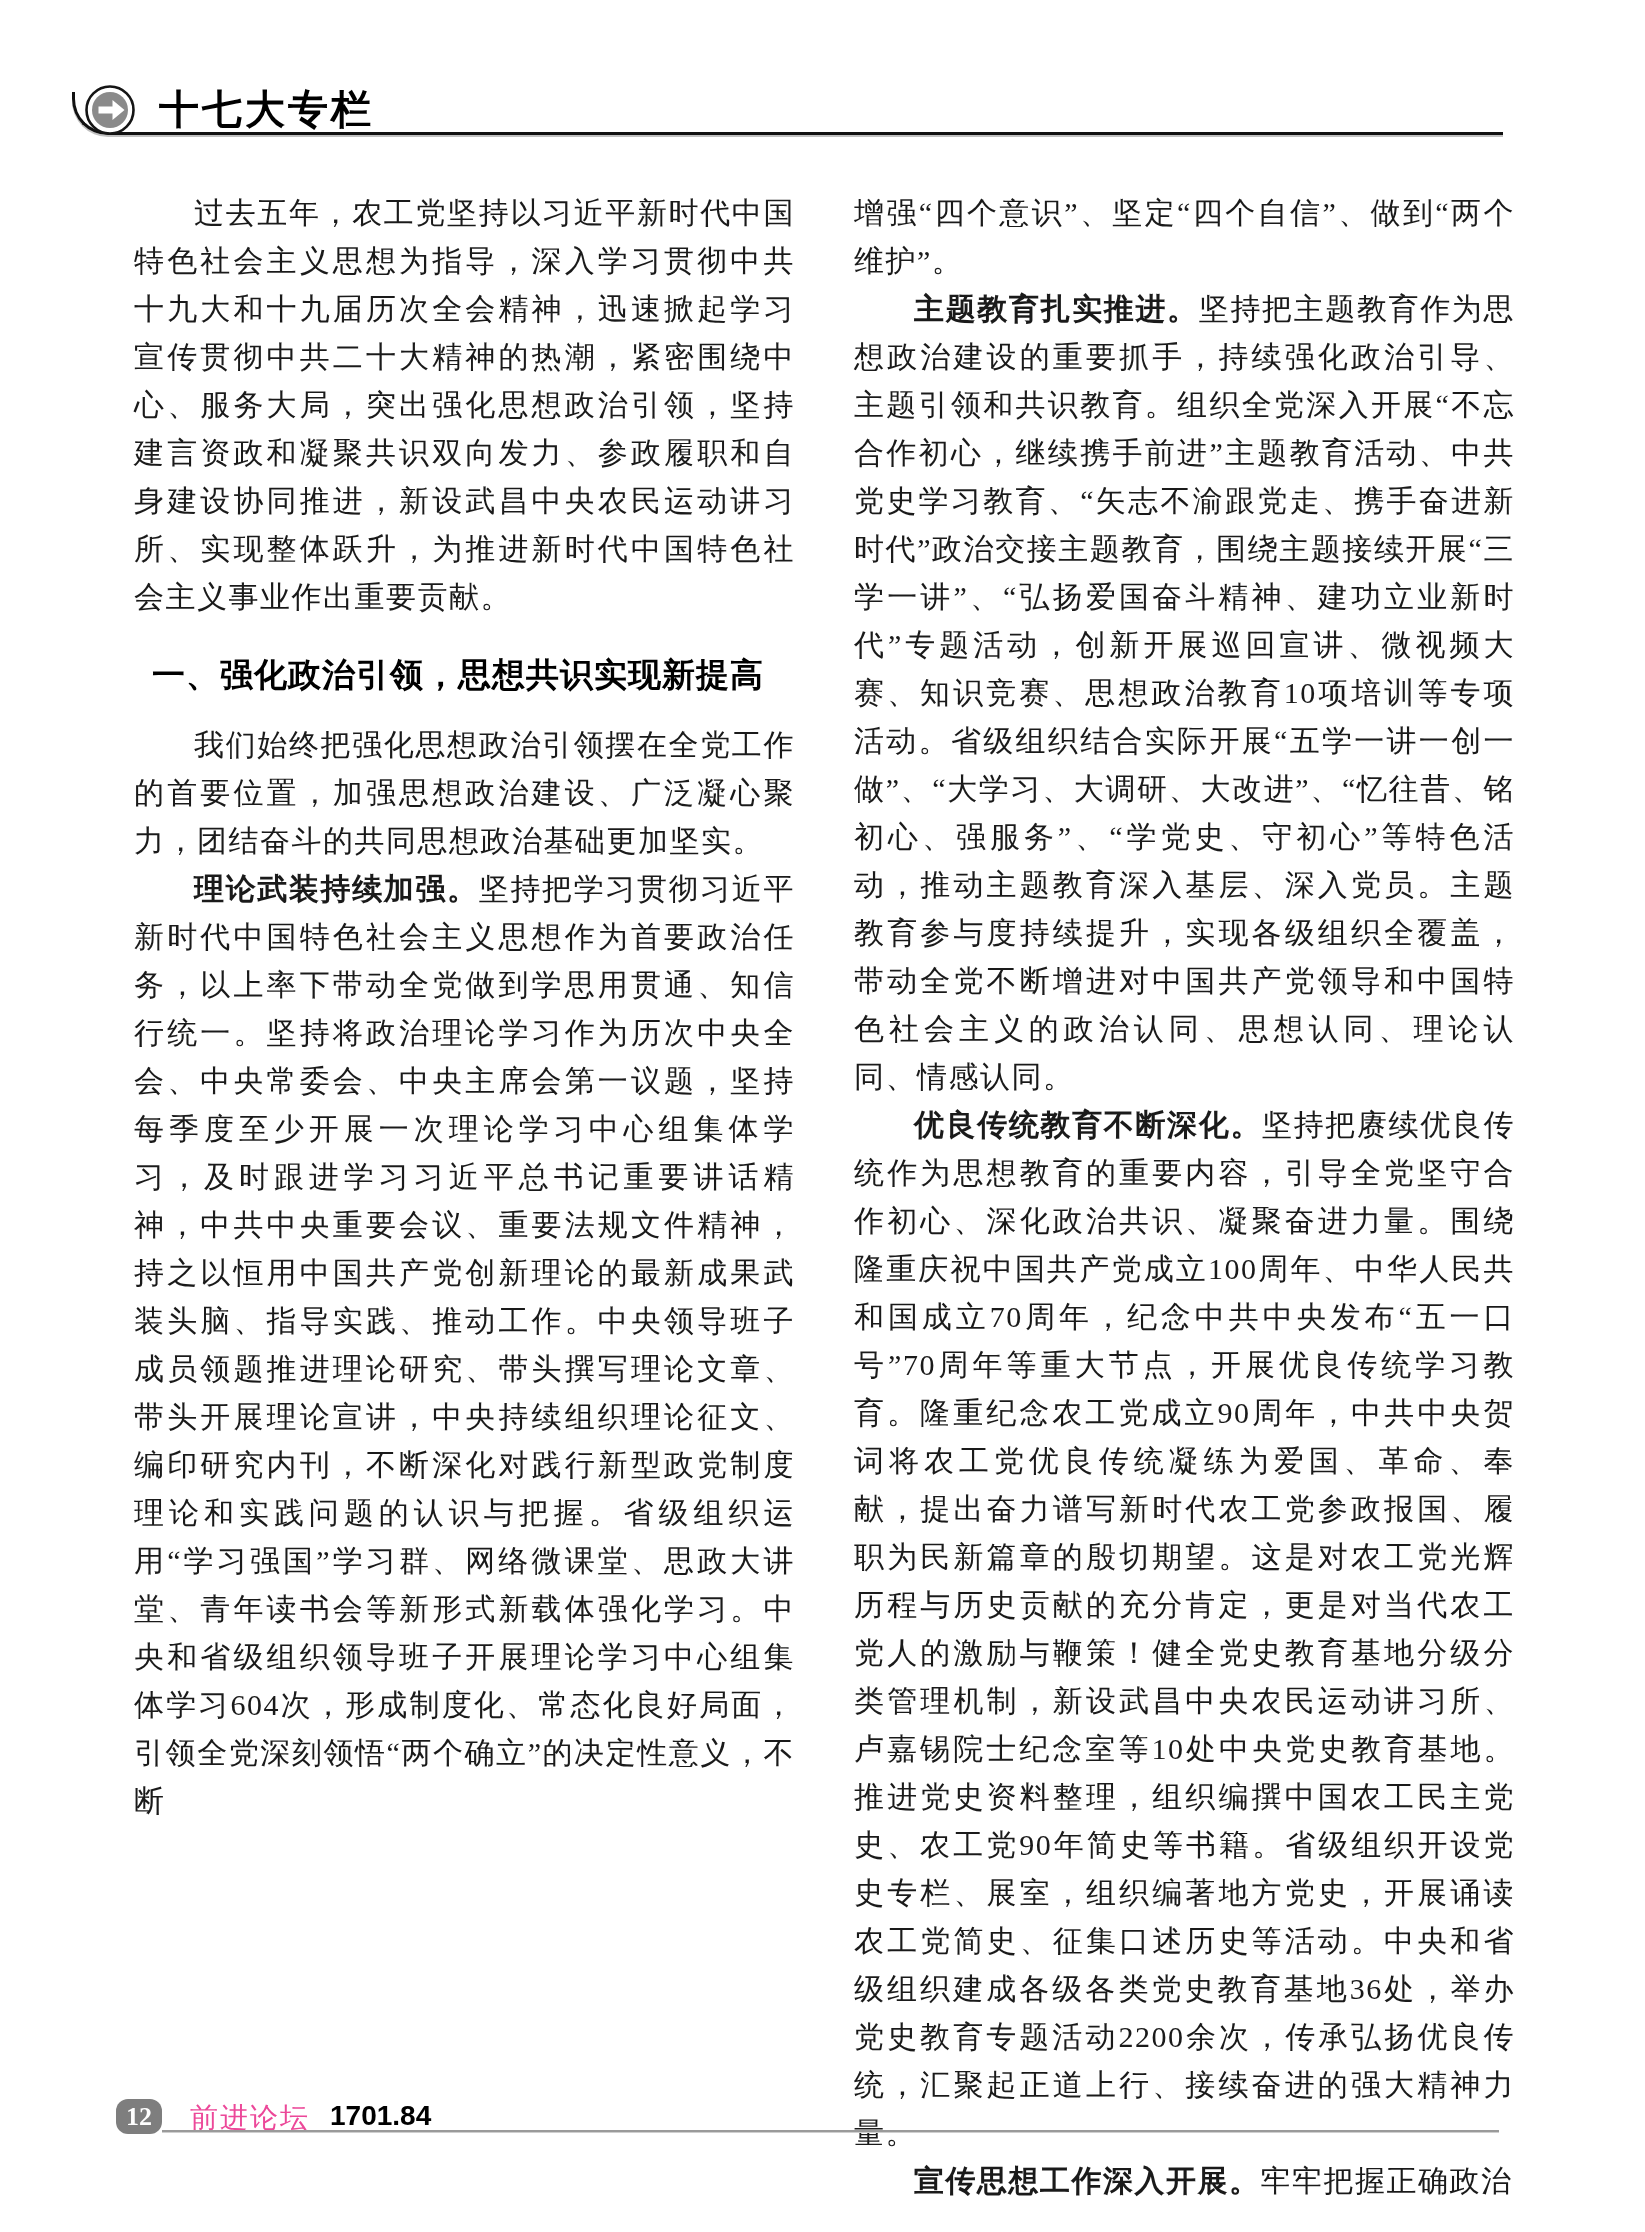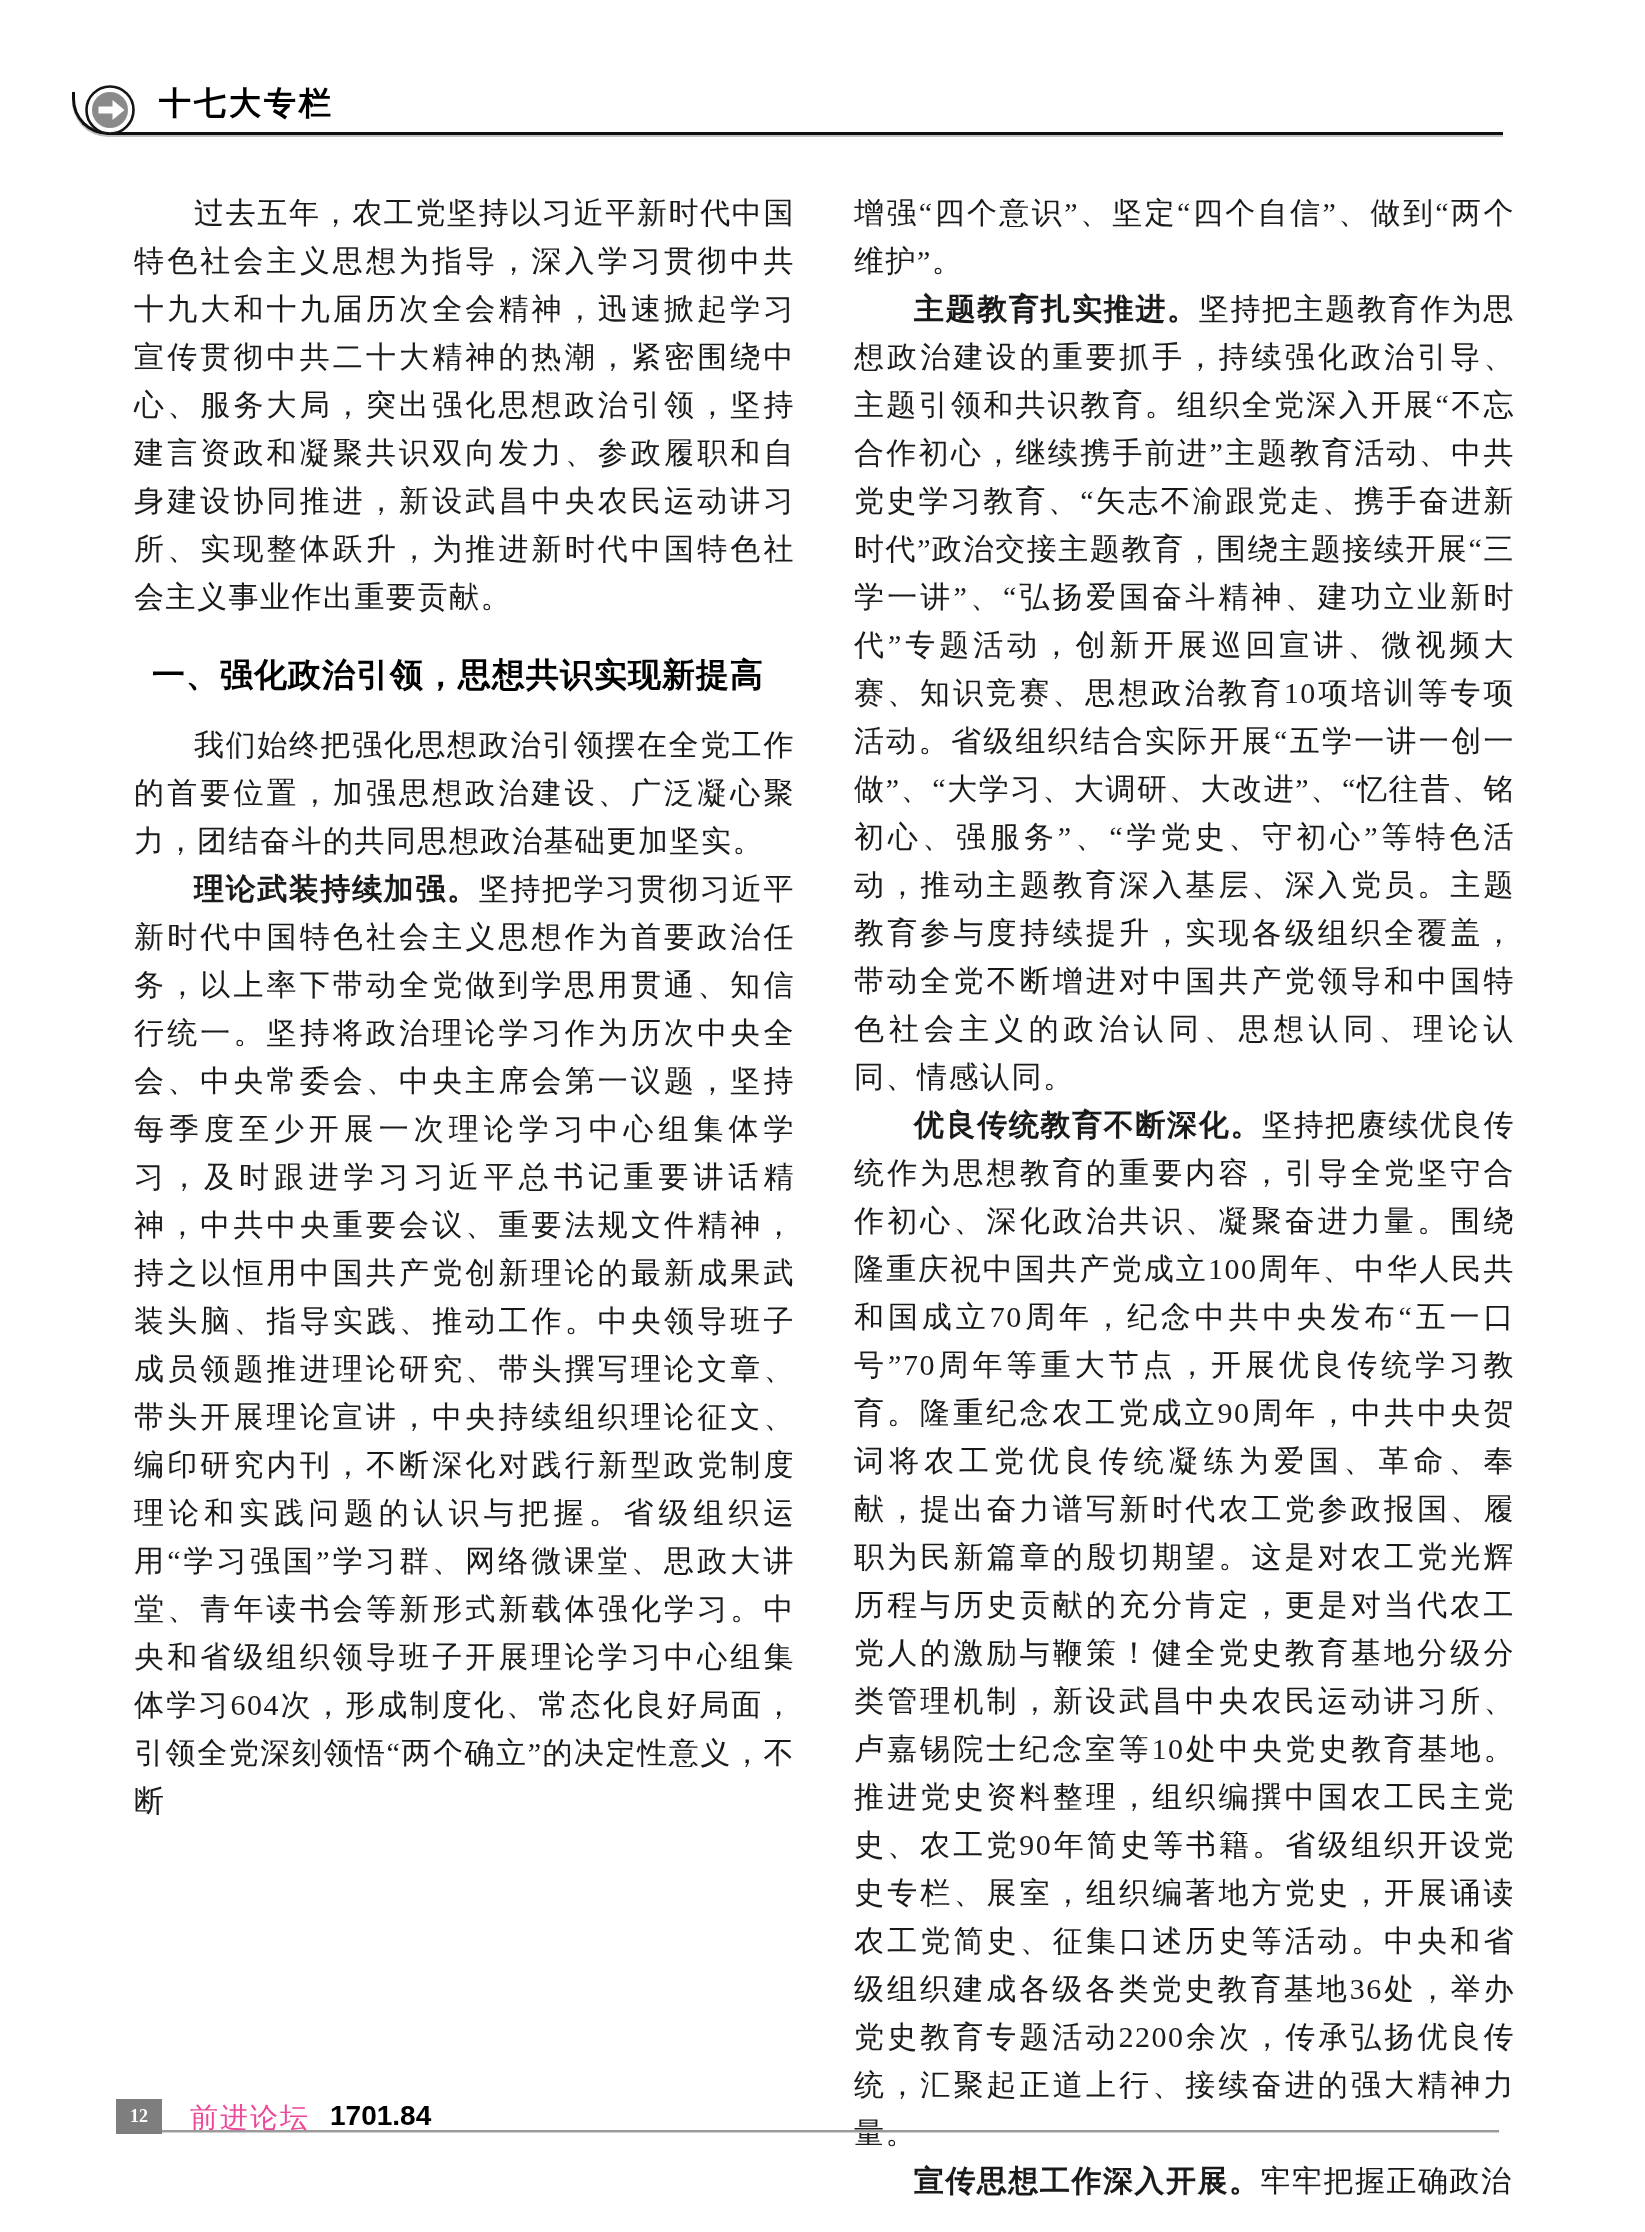--- a/index.html
+++ b/index.html
@@ -26,21 +26,21 @@
   .header-icon {
     position: absolute;
     left: 84px; top: 84px;
     width: 52px; height: 52px;
   }
   .header-title {
     position: absolute;
     left: 159px; top: 82px;
     font-family: "Liberation Sans", "DejaVu Sans", sans-serif;
     font-weight: 700;
-    font-size: 32px;
+    font-size: 40px;
     letter-spacing: 3px;
     color: #000;
     white-space: nowrap;
   }
 
   
   .col {
     position: absolute;
     top: 189px;
     width: 661px;
@@ -71,24 +71,25 @@
   }
 
   
   .footer-pagenum {
     position: absolute;
     left: 116px; top: 2099px;
     width: 46px; height: 35px;
     background: #7e7e7e;
     color: #ffffff;
     font-weight: 700;
-    font-size: 18px;
+    font-size: 26px;
     display: flex;
     align-items: center;
     justify-content: center;
+    border-radius: 12px;
   }
   .footer-journal {
     position: absolute;
     left: 190px; top: 2099px;
     font-family: "Liberation Sans", "DejaVu Sans", sans-serif;
     font-weight: 400;
     font-size: 28px;
     letter-spacing: 2px;
     color: #ec4899;
     white-space: nowrap;

